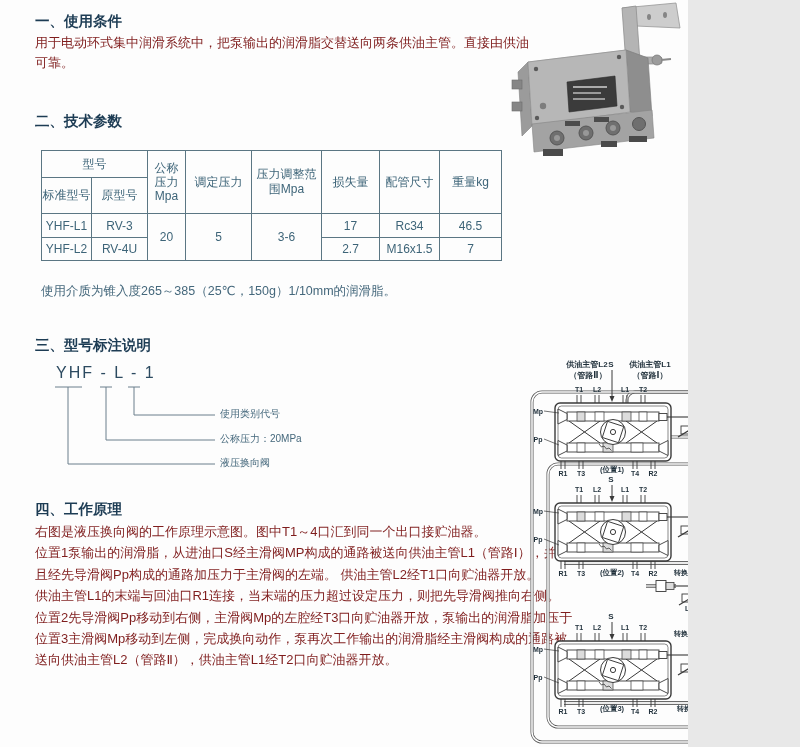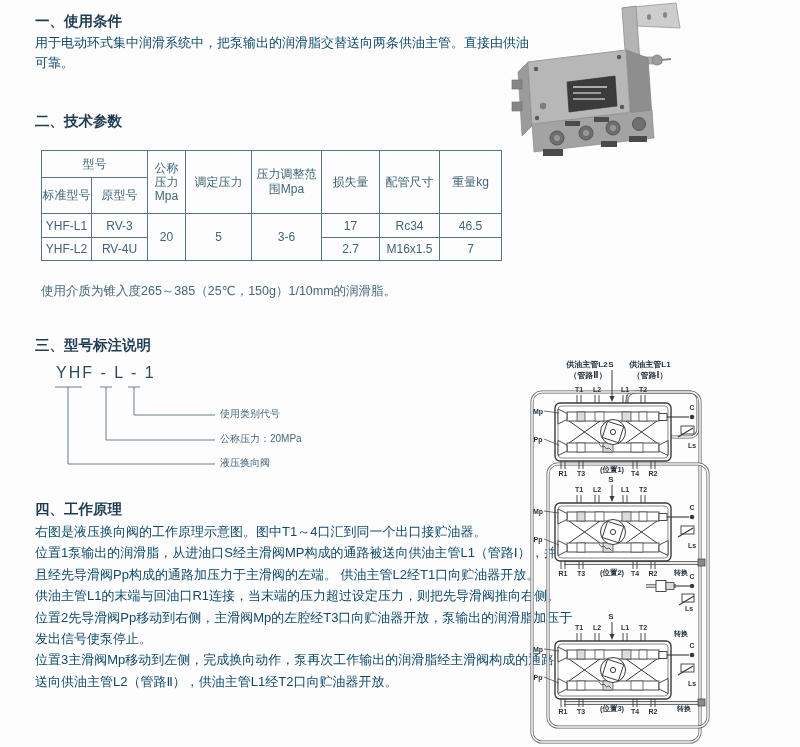--- a/index.html
+++ b/index.html
@@ -1,19 +1,19 @@
 <!DOCTYPE html>
 <html><head>
 <meta charset="utf-8">
 <style>
   html,body{margin:0;padding:0;background:#e8e8e8;}
-  .page{position:relative;width:800px;height:747px;background:#fdfdfd;
+  .page{position:relative;width:688px;height:747px;background:#fdfdfd;
         font-family:"Liberation Sans","DejaVu Sans",sans-serif;overflow:hidden;}
   .h{position:absolute;font-weight:bold;font-size:14.5px;color:#1d3c54;white-space:nowrap;}
-  .body-line{font-size:13px;color:#0c4a6e;white-space:nowrap;}
+  .body-line{font-size:13px;color:#7f1d1d;white-space:nowrap;}
   .lines{position:absolute;}
   #sec1-lines{left:35px;top:33px;line-height:20px;}
   #sec4-lines{left:35px;top:521px;line-height:21.4px;}
   .note{position:absolute;left:41px;top:283px;font-size:12.5px;color:#45687c;white-space:nowrap;}
   table.spec{position:absolute;left:41px;top:150px;border-collapse:collapse;table-layout:fixed;}
   table.spec td{border:1px solid #5b7683;text-align:center;vertical-align:middle;
         color:#3d6478;font-size:12px;padding:0;overflow:hidden;}
   td.prewrap{white-space:pre-line;line-height:14px;}
   td.wrap{white-space:normal;line-height:15px;}
   .model-code{position:absolute;left:56px;top:364px;font-size:16px;font-weight:normal;
@@ -106,21 +106,20 @@
   <div class="callout" style="left:220px;top:432px">公称压力：20MPa</div>
   <div class="callout" style="left:220px;top:456px">液压换向阀</div>
 
   <div class="h" style="left:35px;top:500px">四、工作原理</div>
   <div class="lines" id="sec4-lines">
     <div class="body-line">右图是液压换向阀的工作原理示意图。图中T1～4口汇到同一个出口接贮油器。</div>
     <div class="body-line">位置1泵输出的润滑脂，从进油口S经主滑阀MP构成的通路被送向供油主管L1（管路Ⅰ），并</div>
     <div class="body-line">且经先导滑阀Pp构成的通路加压力于主滑阀的左端。 供油主管L2经T1口向贮油器开放。</div>
     <div class="body-line">供油主管L1的末端与回油口R1连接，当末端的压力超过设定压力，则把先导滑阀推向右侧。</div>
     <div class="body-line">位置2先导滑阀Pp移动到右侧，主滑阀Mp的左腔经T3口向贮油器开放，泵输出的润滑脂加压于</div>
-    <div class="body-line">发出信号使泵停止。</div>
     <div class="body-line">位置3主滑阀Mp移动到左侧，完成换向动作，泵再次工作输出的润滑脂经主滑阀构成的通路被</div>
     <div class="body-line">送向供油主管L2（管路Ⅱ），供油主管L1经T2口向贮油器开放。</div>
   </div>
 
   <svg style="position:absolute;left:505px;top:0" width="295" height="160" viewBox="0 0 295 160">
     <g>
       <polygon points="117,8 171,3 175,28 131,26" fill="#cdcdcd" stroke="#979797" stroke-width="0.8"></polygon>
       <polygon points="117,8 131,6 135,62 121,64" fill="#b4b4b4" stroke="#8f8f8f" stroke-width="0.8"></polygon>
       <ellipse cx="144" cy="17" rx="2" ry="3" fill="#858585"></ellipse>
       <ellipse cx="160" cy="15" rx="2" ry="3" fill="#858585"></ellipse>

